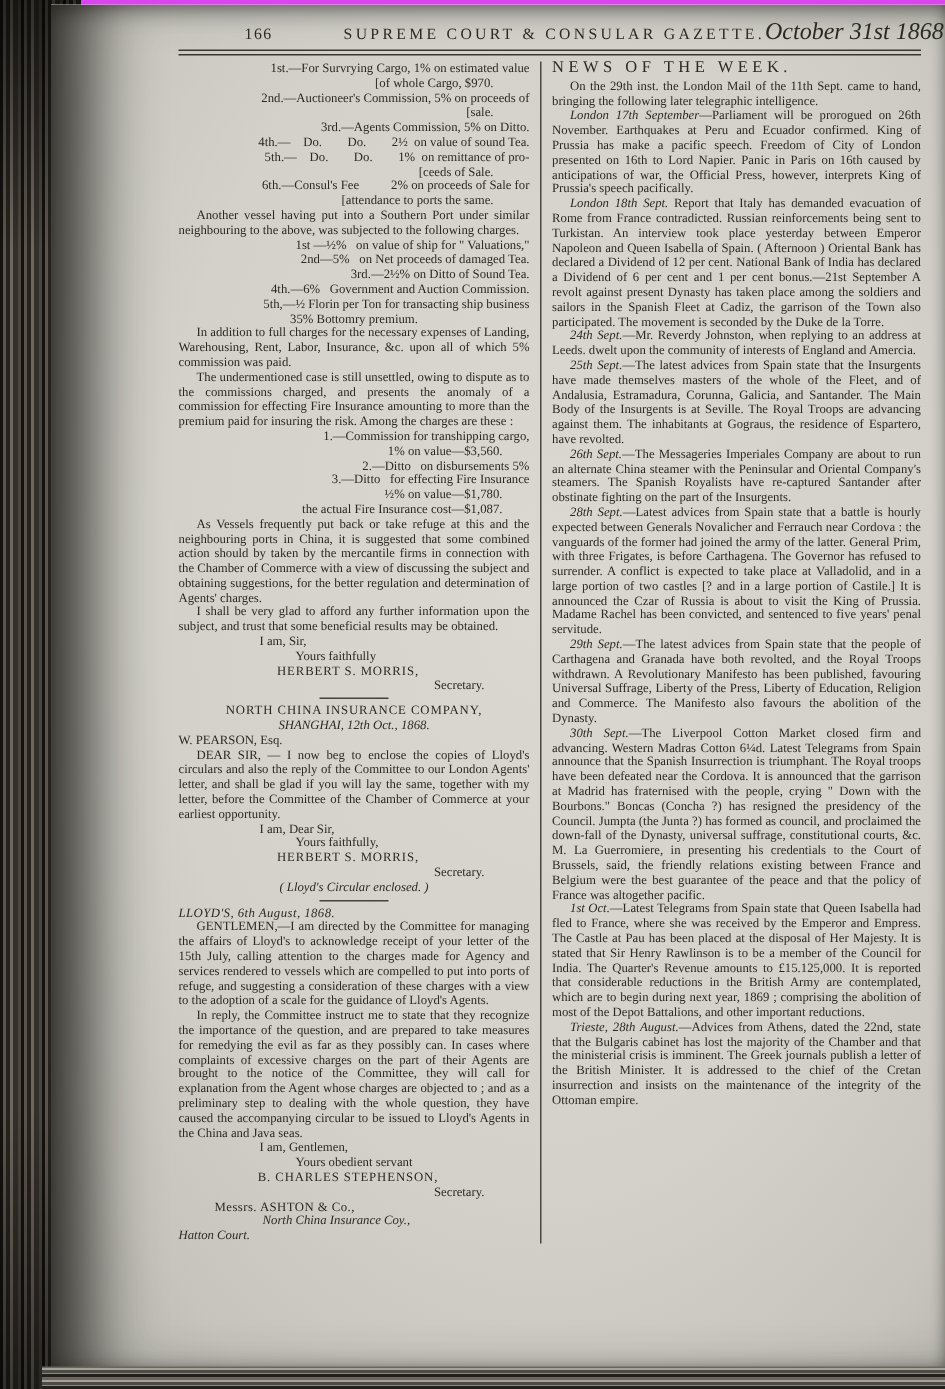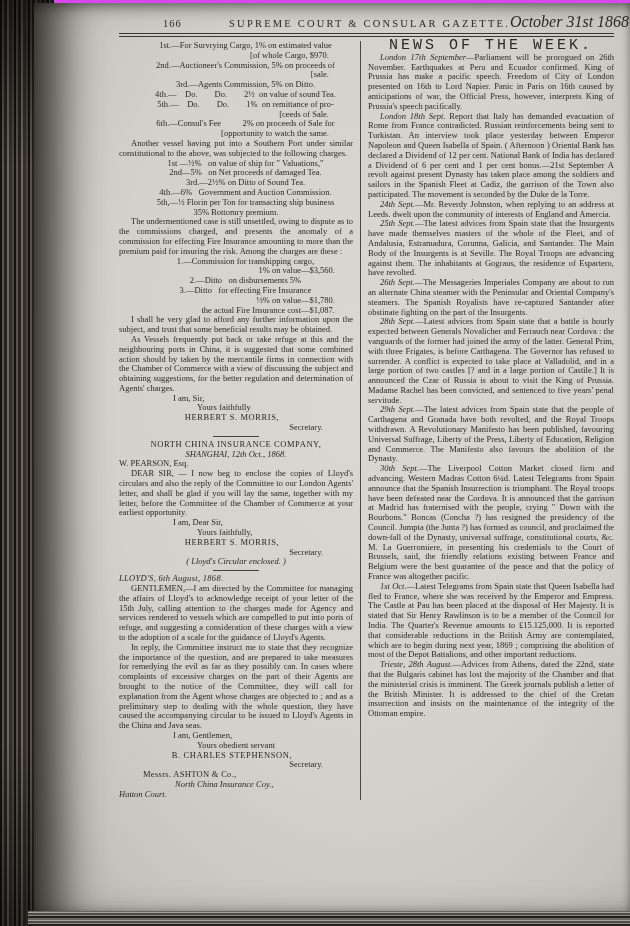--- a/index.html
+++ b/index.html
@@ -21,37 +21,37 @@
   .hdr .pageno{width:60px;padding-left:44px;letter-spacing:1px;}
   .hdr .title{flex:1;text-align:right;letter-spacing:2.2px;font-size:10.5px;white-space:nowrap;}
   .hdr .date{width:104px;text-align:right;font-style:italic;font-size:16px;white-space:nowrap;}
   .double-rule{height:2px;border-top:1px solid #3a372f;border-bottom:1px solid #3a372f;margin:2px 0 4px;}
 
   
   .cols{display:grid;grid-template-columns:234px 1px 1fr;column-gap:7px;}
   .divider{background:#4b473f;}
   .col{font-size:8.5px;line-height:9.8px;text-align:justify;}
   .p{margin:0;text-indent:12px;}
-  .cl{white-space:pre-wrap;text-align:center;padding-left:19px;text-indent:0;}
+  .cl{white-space:pre-wrap;text-align:right;padding-left:19px;text-indent:0;}
   .cl.bracket{text-align:right;padding-right:24px;padding-left:0;}
   .cl.center{text-align:center;padding-left:0;}
   .cl.right{text-align:right;padding-right:18px;padding-left:0;}
   .close1{padding-left:54px;}
   .close2{padding-left:78px;}
   .sig{text-align:center;padding-right:8px;letter-spacing:.6px;}
   .sigrole{text-align:right;padding-right:30px;}
   .lh-center{text-align:center;letter-spacing:.6px;}
   .lh-ital{text-align:center;font-style:italic;}
   .addr1{padding-left:24px;letter-spacing:.3px;}
   .addr2{padding-left:56px;font-style:italic;}
   .addr3{font-style:italic;}
   .encl{text-align:center;font-style:italic;}
   .lloyds-head{text-align:left;padding-right:34px;font-style:italic;letter-spacing:.3px;}
   .sep{width:46px;margin:3px auto;border-top:1px solid #45423a;height:0;}
-  .news-title{text-align:center;letter-spacing:3px;font-size:15px;margin-bottom:2px;text-indent:0;font-family:Liberation Mono, monospace;}
+  .news-title{text-align:left;letter-spacing:3px;font-size:11px;margin-bottom:2px;text-indent:0;}
   .entry .lead{font-style:italic;}
 </style>
 </head>
 <body>
 
 <div class="scene">
   <div class="edge-left"></div>
   <div class="edge-bottom"></div>
   <div class="paper">
     <div class="content">
@@ -68,42 +68,43 @@
         <div class="col">
           <div class="cl">1st.—For Survrying Cargo, 1% on estimated value</div>
           <div class="cl bracket">[of whole Cargo, $970.</div>
           <div class="cl">2nd.—Auctioneer's Commission, 5% on proceeds of</div>
           <div class="cl bracket">[sale.</div>
           <div class="cl">3rd.—Agents Commission, 5% on Ditto.</div>
           <div class="cl">4th.—    Do.        Do.        2½  on value of sound Tea.</div>
           <div class="cl">5th.—    Do.        Do.        1%  on remittance of pro-</div>
           <div class="cl bracket">[ceeds of Sale.</div>
           <div class="cl">6th.—Consul's Fee          2% on proceeds of Sale for</div>
-          <div class="cl bracket">[opportunity to watch the same.</div>
+          <div class="cl bracket">[attendance to ports the same.</div>
 
-          <p class="p">Another vessel having put into a Southern Port under similar constitutional to the above, was subjected to the following charges.</p>
+          <p class="p">Another vessel having put into a Southern Port under similar neighbouring to the above, was subjected to the following charges.</p>
 
           <div class="cl">1st —½%   on value of ship for " Valuations,"</div>
           <div class="cl">2nd—5%   on Net proceeds of damaged Tea.</div>
           <div class="cl">3rd.—2½% on Ditto of Sound Tea.</div>
           <div class="cl">4th.—6%   Government and Auction Commission.</div>
           <div class="cl">5th,—½ Florin per Ton for transacting ship business</div>
           <div class="cl center">35% Bottomry premium.</div>
 
+          <p class="p">In addition to full charges for the necessary expenses of Landing, Warehousing, Rent, Labor, Insurance, &amp;c. upon all of which 5% commission was paid.</p>
           <p class="p">The undermentioned case is still unsettled, owing to dispute as to the commissions charged, and presents the anomaly of a commission for effecting Fire Insurance amounting to more than the premium paid for insuring the risk.  Among the charges are these :</p>
 
           <div class="cl">1.—Commission for transhipping cargo,</div>
           <div class="cl right">1% on value—$3,560.</div>
           <div class="cl">2.—Ditto   on disbursements 5%</div>
           <div class="cl">3.—Ditto   for effecting Fire Insurance</div>
           <div class="cl right">½% on value—$1,780.</div>
           <div class="cl right">the actual Fire Insurance cost—$1,087.</div>
 
+          <p class="p">As Vessels frequently put back or take refuge at this and the neighbouring ports in China, it is suggested that some combined action should by taken by the mercantile firms in connection with the Chamber of Commerce with a view of discussing the subject and obtaining suggestions, for the better regulation and determination of Agents' charges.</p>
           <p class="p">I shall be very glad to afford any further information upon the subject, and trust that some beneficial results may be obtained.</p>
-          <p class="p">As Vessels frequently put back or take refuge at this and the neighbouring ports in China, it is suggested that some combined action should by taken by the mercantile firms in connection with the Chamber of Commerce with a view of discussing the subject and obtaining suggestions, for the better regulation and determination of Agents' charges.</p>
 
           <div class="close1">I am, Sir,</div>
           <div class="close2">Yours faithfully</div>
           <div class="sig">HERBERT S. MORRIS,</div>
           <div class="sigrole">Secretary.</div>
 
           <div class="sep"></div>
 
           <div class="lh-center">NORTH CHINA INSURANCE COMPANY,</div>
           <div class="lh-ital">SHANGHAI, 12th Oct., 1868.</div>
@@ -126,20 +127,21 @@
           <div class="sigrole">Secretary.</div>
           <div class="addr1">Messrs. ASHTON &amp; Co.,</div>
           <div class="addr2">North China Insurance Coy.,</div>
           <div class="addr3">Hatton Court.</div>
         </div>
 
         <div class="divider"></div>
 
         <div class="col">
           <div class="news-title">NEWS OF THE WEEK.</div>
+          <p class="p">On the 29th inst. the London Mail of the 11th Sept. came to hand, bringing the following later telegraphic intelligence.</p>
 
           <p class="p entry"><span class="lead">London 17th September</span><span>—Parliament will be prorogued on 26th November.  Earthquakes at Peru and Ecuador confirmed.  King of Prussia has make a pacific speech.  Freedom of City of London presented on 16th to Lord Napier.  Panic in Paris on 16th caused by anticipations of war, the Official Press, however, interprets King of Prussia's speech pacifically.</span></p>
           <p class="p entry"><span class="lead">London 18th Sept.</span><span>  Report that Italy has demanded evacuation of Rome from France contradicted.  Russian reinforcements being sent to Turkistan.  An interview took place yesterday between Emperor Napoleon and Queen Isabella of Spain.  ( Afternoon ) Oriental Bank has declared a Dividend of 12 per cent.  National Bank of India has declared a Dividend of 6 per cent and 1 per cent bonus.—21st September  A revolt against present Dynasty has taken place among the soldiers and sailors in the Spanish Fleet at Cadiz, the garrison of the Town also participated.  The movement is seconded by the Duke de la Torre.</span></p>
           <p class="p entry"><span class="lead">24th Sept.</span><span>—Mr. Reverdy Johnston, when replying to an address at Leeds. dwelt upon the community of interests of England and Amercia.</span></p>
           <p class="p entry"><span class="lead">25th Sept.</span><span>—The latest advices from Spain state that the Insurgents have made themselves masters of the whole of the Fleet, and of Andalusia, Estramadura, Corunna, Galicia, and Santander.  The Main Body of the Insurgents is at Seville.  The Royal Troops are advancing against them.  The inhabitants at Gograus, the residence of Espartero, have revolted.</span></p>
           <p class="p entry"><span class="lead">26th Sept.</span><span>—The Messageries Imperiales Company are about to run an alternate China steamer with the Peninsular and Oriental Company's steamers.  The Spanish Royalists have re-captured Santander after obstinate fighting on the part of the Insurgents.</span></p>
           <p class="p entry"><span class="lead">28th Sept.</span><span>—Latest advices from Spain state that a battle is hourly expected between Generals Novalicher and Ferrauch near Cordova : the vanguards of the former had joined the army of the latter.  General Prim, with three Frigates, is before Carthagena.  The Governor has refused to surrender.  A conflict is expected to take place at Valladolid, and in a large portion of two castles [? and in a large portion of Castile.]  It is announced the Czar of Russia is about to visit the King of Prussia.  Madame Rachel has been convicted, and sentenced to five years' penal servitude.</span></p>
           <p class="p entry"><span class="lead">29th Sept.</span><span>—The latest advices from Spain state that the people of Carthagena and Granada have both revolted, and the Royal Troops withdrawn.  A Revolutionary Manifesto has been published, favouring Universal Suffrage, Liberty of the Press, Liberty of Education, Religion and Commerce.  The Manifesto also favours the abolition of the Dynasty.</span></p>
           <p class="p entry"><span class="lead">30th Sept.</span><span>—The Liverpool Cotton Market closed firm and advancing.  Western Madras Cotton 6¼d.  Latest Telegrams from Spain announce that the Spanish Insurrection is triumphant.  The Royal troops have been defeated near the Cordova.  It is announced that the garrison at Madrid has fraternised with the people, crying " Down with the Bourbons."  Boncas (Concha ?) has resigned the presidency of the Council.  Jumpta (the Junta ?) has formed as council, and proclaimed the down-fall of the Dynasty, universal suffrage, constitutional courts, &amp;c.  M. La Guerromiere, in presenting his credentials to the Court of Brussels, said, the friendly relations existing between France and Belgium were the best guarantee of the peace and that the policy of France was altogether pacific.</span></p>
           <p class="p entry"><span class="lead">1st Oct.</span><span>—Latest Telegrams from Spain state that Queen Isabella had fled to France, where she was received by the Emperor and Empress.  The Castle at Pau has been placed at the disposal of Her Majesty.  It is stated that Sir Henry Rawlinson is to be a member of the Council for India.  The Quarter's Revenue amounts to £15.125,000.  It is reported that considerable reductions in the British Army are contemplated, which are to begin during next year, 1869 ; comprising the abolition of most of the Depot Battalions, and other important reductions.</span></p>

